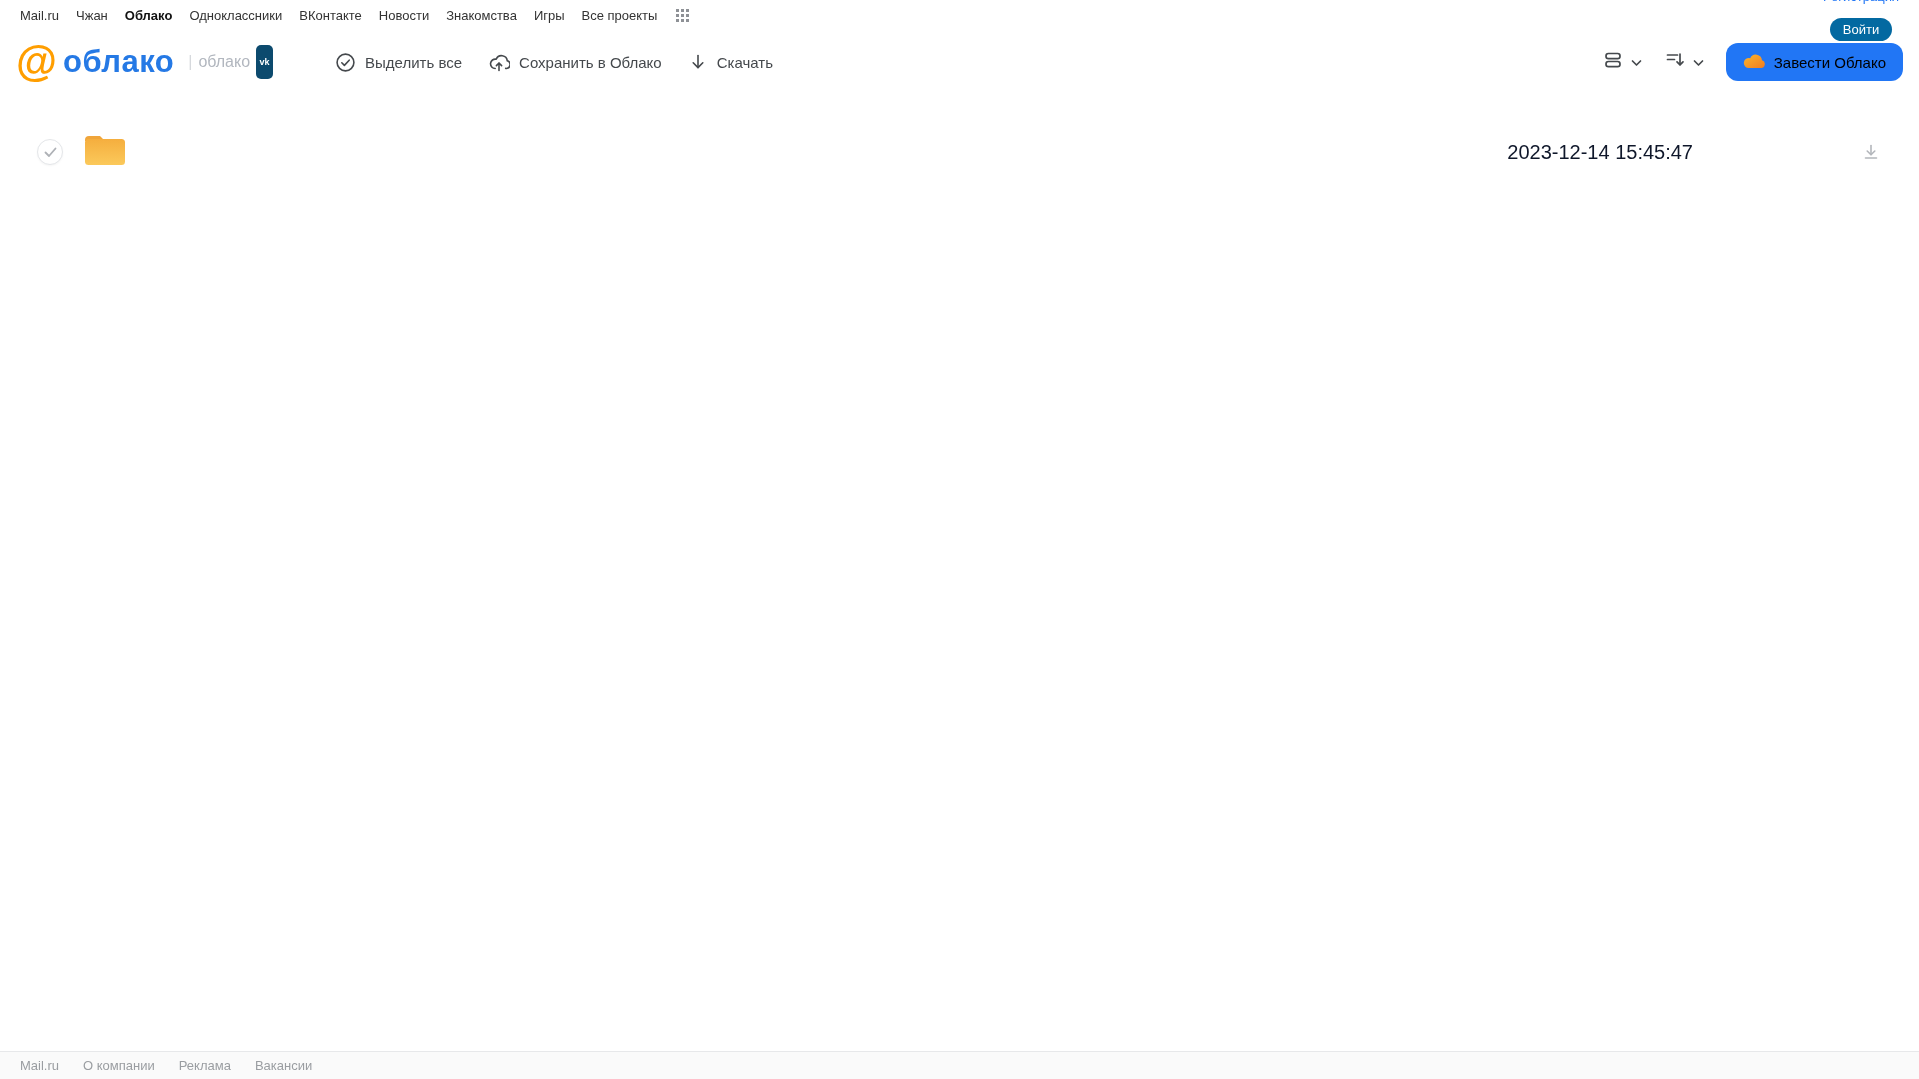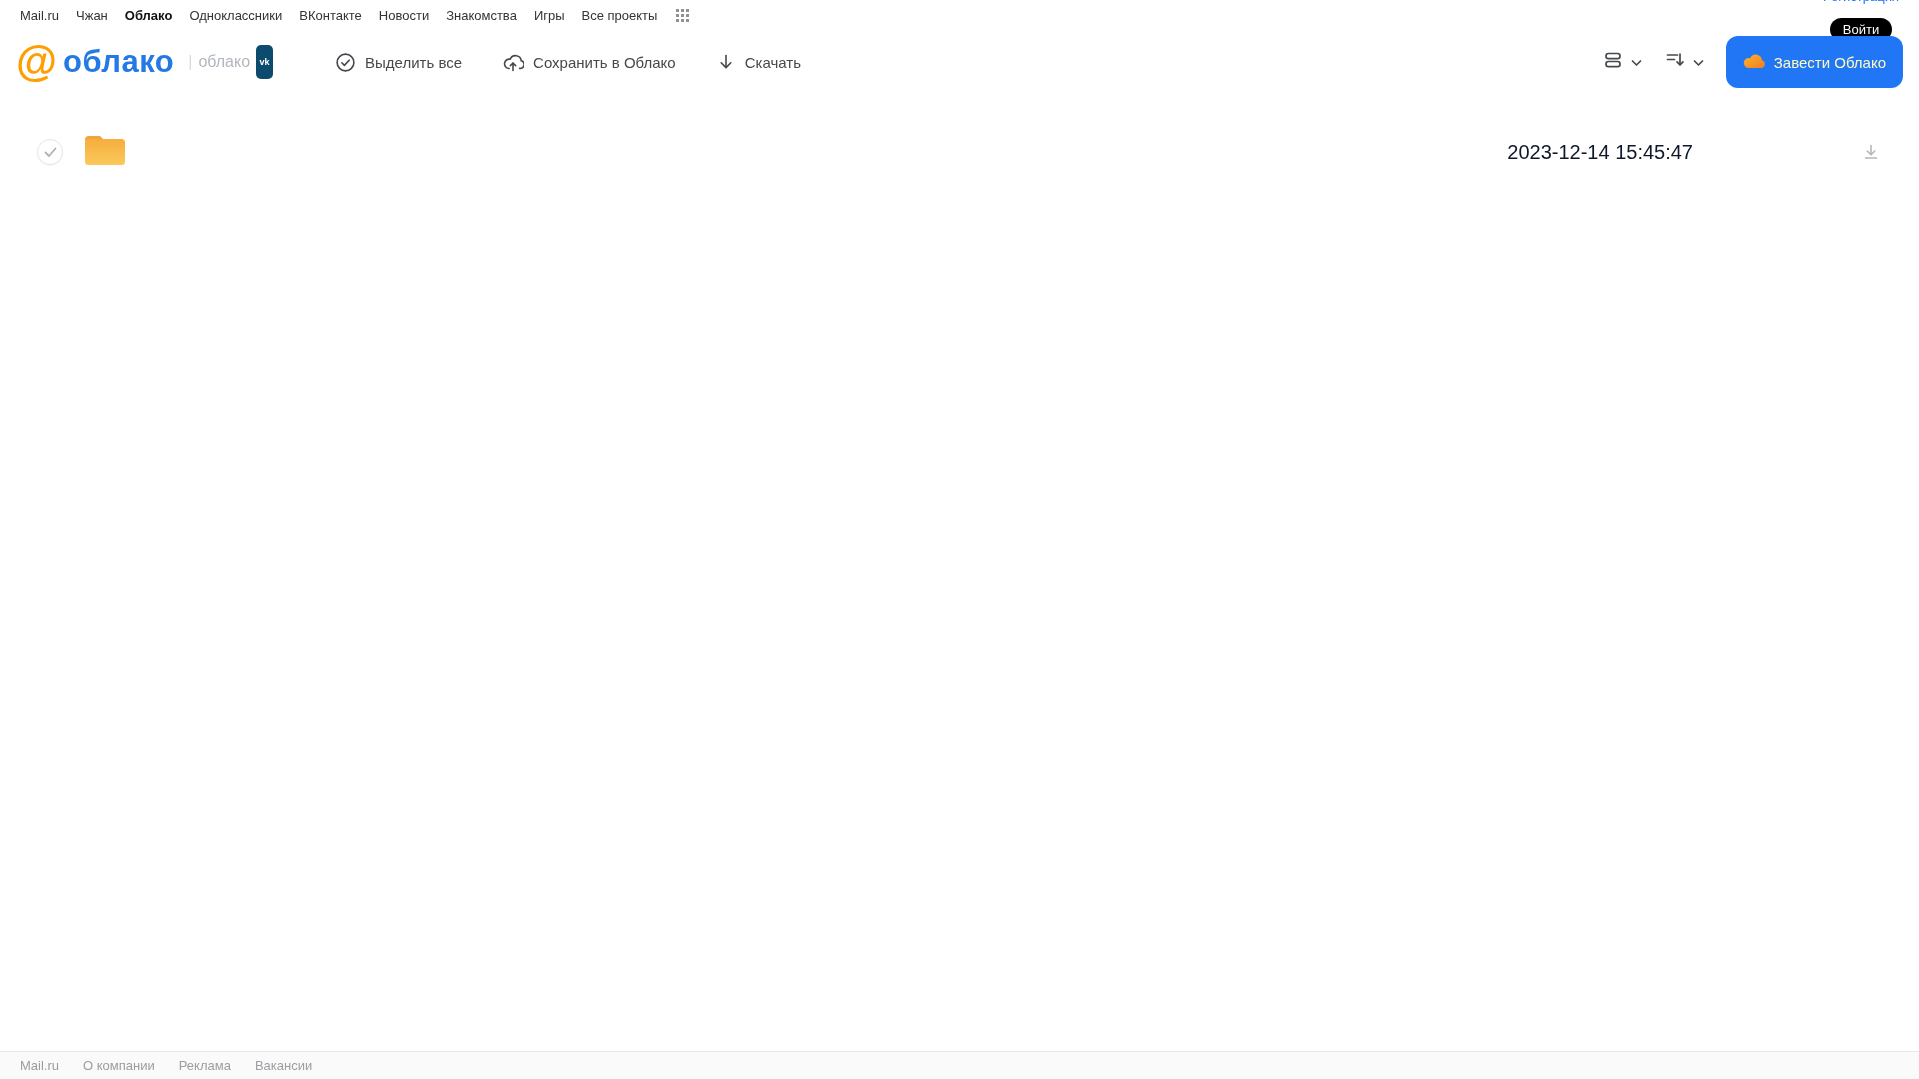--- a/index.html
+++ b/index.html
@@ -8,41 +8,41 @@
   a { text-decoration:none; color:inherit; cursor:pointer; }
 
   
   .topnav { height:30px; display:flex; align-items:center; padding:0 20px; }
   .topnav-left { display:flex; align-items:center; gap:17px; font-size:13px; color:#333; }
   .topnav-left .nav-item.active { font-weight:bold; color:#111; }
   .grid-icon { display:grid; grid-template-columns:repeat(3,3px); grid-gap:2px; margin-left:2px; cursor:pointer; }
   .grid-icon i { width:3px; height:3px; background:#8e9196; display:block; }
   .topnav-right { margin-left:auto; display:flex; align-items:center; gap:14px;flex-direction:column; }
   .register-link { font-size:13px; color:#2176f5; }
-  .login-btn { background:#000000; color:#fff; font-size:13px; border:none;
+  .login-btn { background:#0369a1; color:#fff; font-size:13px; border:none;
                border-radius:12px; padding:4px 13px; cursor:pointer; font-family:inherit; }
 
   
   .appbar { height:64px; display:flex; align-items:center; padding:0 16px 0 16px; }
   .logo { display:flex; align-items:center; cursor:pointer; }
   .logo-at { font-size:42px; font-weight:bold; color:#ff9e00; line-height:1; margin-right:6px; }
   .logo-word { font-size:31px; font-weight:bold; color:#2579e5; letter-spacing:.5px; }
   .project-tag { display:flex; align-items:center; gap:6px; margin-left:14px; color:#b2b7bf; font-size:16px; }
   .project-sep { color:#d6d9dd; font-size:16px; }
   .vk-badge { width:17px; height:34px; background:#0c4a6e; border-radius:5px; color:#fff;
               font-size:9px; font-weight:bold; display:flex; align-items:center; justify-content:center; }
 
-  .toolbar { display:flex; align-items:center; gap:40px; margin-left:62px; }
+  .toolbar { display:flex; align-items:center; gap:26px; margin-left:62px; }
   .tool-btn { display:flex; align-items:center; gap:9px; font-size:15px; color:#45494d; cursor:pointer; background:none; border:none; font-family:inherit; }
   .tool-btn svg { display:block; }
 
   .appbar-right { margin-left:auto; display:flex; align-items:center; gap:22px; }
   .icon-dd { display:flex; align-items:center; gap:7px; cursor:pointer; }
-  .create-cloud-btn { display:flex; align-items:center; gap:9px; background:#2176f5; color:#fef9c3;
-                      border:none; border-radius:12px; height:52px; padding:12px 17px; font-size:15px;
+  .create-cloud-btn { display:flex; align-items:center; gap:9px; background:#2176f5; color:#000000;
+                      border:none; border-radius:12px; height:38px; padding:12px 17px; font-size:15px;
                       font-family:inherit; cursor:pointer; }
 
   
   .main { padding:0 20px; }
   .page-title { margin-top:33px; font-size:25px; font-weight:400; color:#1f2023; }
 
   .file-row { margin-top:34px; height:48px; display:flex; align-items:center; padding:0 16px 0 17px; cursor:pointer; }
   .row-check { width:26px; height:26px; border-radius:50%; border:1px solid #e4e6e9; background:#fff;
                display:flex; align-items:center; justify-content:center; flex:0 0 auto;
                box-shadow:0 1px 2px rgba(0,0,0,.04); cursor:pointer; }

